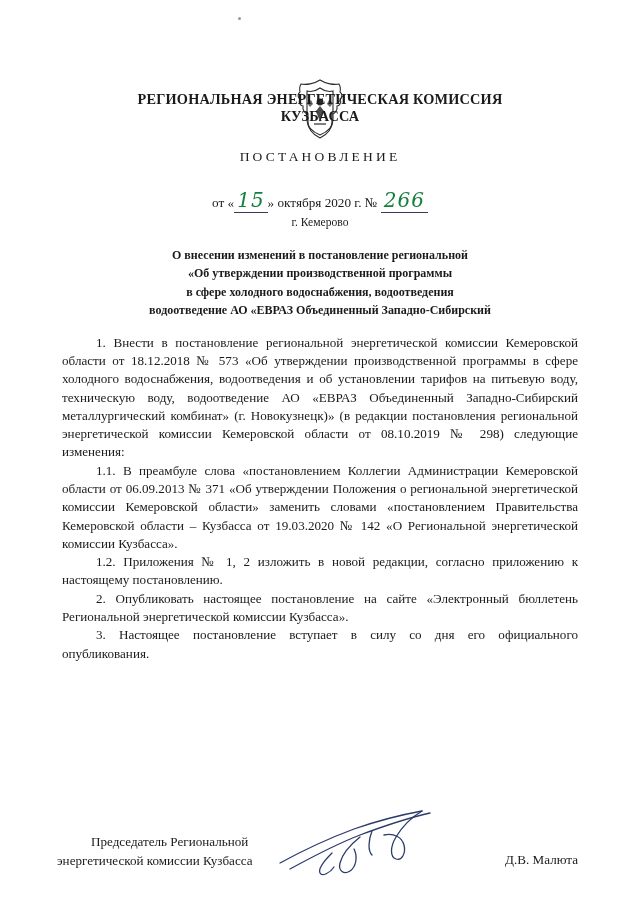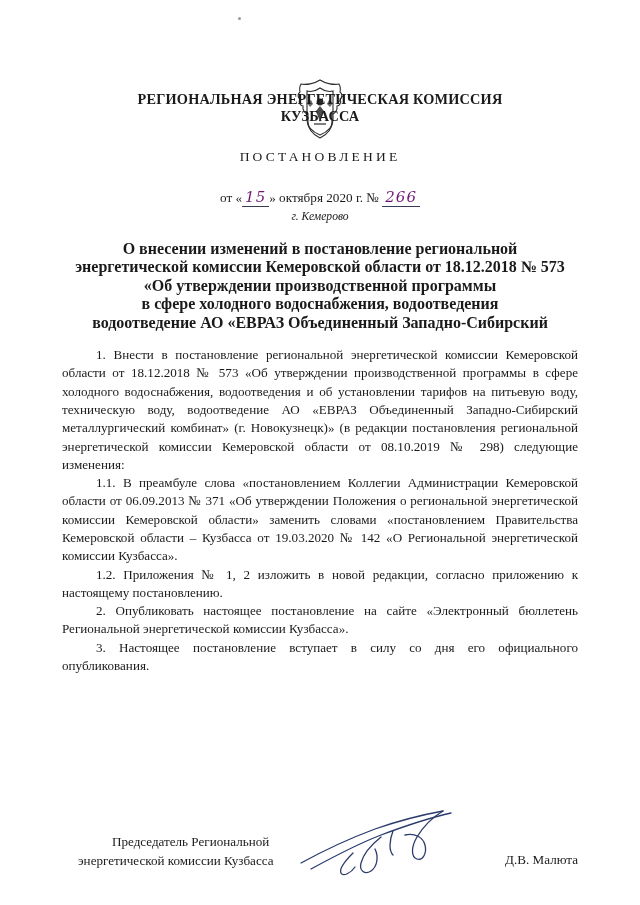--- a/index.html
+++ b/index.html
@@ -57,35 +57,34 @@
   }
   .dateline {
     text-align: center;
     font-size: 13.2px;
     margin-top: 23px;
     white-space: nowrap;
   }
   .hand-num {
     font-family: "DejaVu Serif", serif;
     font-style: italic;
-    font-size: 15px;
-    color: #701a75;
+    font-size: 20px;
+    color: #15803d;
     border-bottom: 1px solid #3a3a55;
     padding: 0 3px;
     letter-spacing: 1px;
   }
   .city {
     text-align: center;
     font-size: 11.6px;
     margin-top: 4px;
-    font-style: italic;
   }
   .subject {
     text-align: center;
-    font-size: 16px;
+    font-size: 12px;
     font-weight: bold;
     line-height: 18.4px;
     margin-top: 17px;
     padding: 0 6px;
   }
   .subject .ln { display: block; }
 
   .body {
     margin-top: 14px;
     font-size: 13.1px;
@@ -93,21 +92,21 @@
     text-align: justify;
   }
   .body p {
     margin: 0;
     text-indent: 34px;
     text-align: justify;
   }
 
   .signature-block {
     position: absolute;
-    left: 78px;
+    left: 57px;
     right: 62px;
     top: 833px;
     font-size: 13.1px;
     line-height: 18.5px;
   }
   .sig-left {
     width: 62%;
     display: inline-block;
     vertical-align: top;
   }
@@ -158,21 +157,20 @@
   <div class="doc-type">ПОСТАНОВЛЕНИЕ</div>
 
   <div class="dateline">
     <span>от «</span><span class="hand-num">15</span><span>» октября 2020 г. №</span> <span class="hand-num">266</span>
   </div>
 
   <div class="city">г. Кемерово</div>
 
   <div class="subject">
     <span class="ln">О внесении изменений в постановление региональной</span>
-    <span class="ln">энергетической комиссии Кемеровской области от 18.12.2018 № 573</span>
     <span class="ln">«Об утверждении производственной программы</span>
     <span class="ln">в сфере холодного водоснабжения, водоотведения</span>
     <span class="ln">водоотведение АО «ЕВРАЗ Объединенный Западно-Сибирский</span>
   </div>
 
   <div class="body">
     <p>1. Внести в постановление региональной энергетической комиссии Кемеровской области от 18.12.2018 № 573 «Об утверждении производственной программы в сфере холодного водоснабжения, водоотведения и об установлении тарифов на питьевую воду, техническую воду, водоотведение АО «ЕВРАЗ Объединенный Западно-Сибирский металлургический комбинат» (г. Новокузнецк)» (в редакции постановления региональной энергетической комиссии Кемеровской области от 08.10.2019 № 298) следующие изменения:</p>
     <p>1.1. В преамбуле слова «постановлением Коллегии Администрации Кемеровской области от 06.09.2013 № 371 «Об утверждении Положения о региональной энергетической комиссии Кемеровской области» заменить словами «постановлением Правительства Кемеровской области – Кузбасса от 19.03.2020 № 142 «О Региональной энергетической комиссии Кузбасса».</p>
     <p>1.2. Приложения № 1, 2 изложить в новой редакции, согласно приложению к настоящему постановлению.</p>
     <p>2. Опубликовать настоящее постановление на сайте «Электронный бюллетень Региональной энергетической комиссии Кузбасса».</p>

